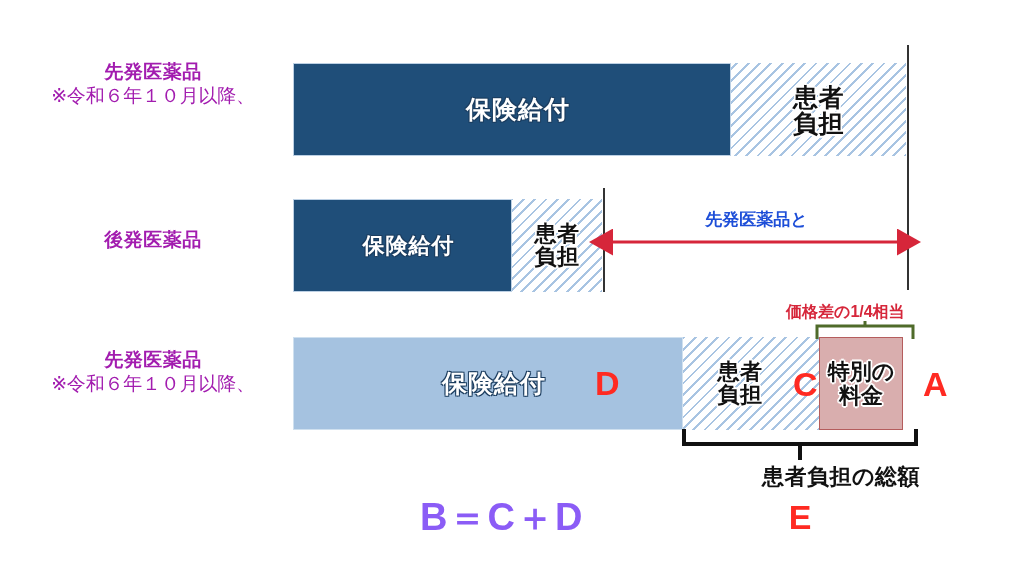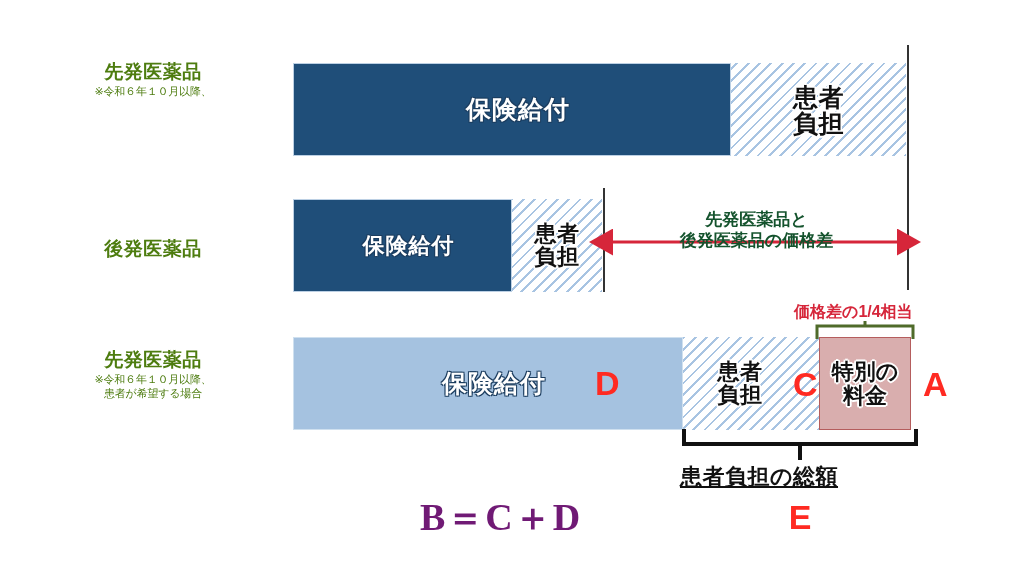--- a/index.html
+++ b/index.html
@@ -15,31 +15,31 @@
     width: 1024px;
     height: 576px;
     background: #ffffff;
     overflow: hidden;
   }
   .abs { position: absolute; }
 
   
   .row-label {
     text-align: center;
-    color: #4d7c0f;
+    color: #a21caf;
     line-height: 1.28;
   }
   .row-label .rl-title {
     font-weight: bold;
     font-size: 19px;
     letter-spacing: 0.5px;
     white-space: nowrap;
   }
   .row-label .rl-note {
-    font-size: 11px;
+    font-size: 19px;
     font-weight: normal;
     letter-spacing: -0.2px;
     white-space: nowrap;
     text-align: center;
   }
 
   
   .bar {
     box-sizing: border-box;
     display: flex;
@@ -117,32 +117,31 @@
   .vrule { background: #333333; width: 2px; }
 
   
   .marker {
     color: #ff2a22;
     font-weight: bold;
     font-size: 34px;
     line-height: 1;
   }
   .formula {
-    color: #701a75;
+    color: #8b5cf6;
     font-weight: bold;
     font-size: 38px;
     letter-spacing: 1px;
     line-height: 1;
     white-space: nowrap;
-    font-family: Liberation Serif, serif;
   }
 
   
   .anno-red {
-    color: #14532d;
+    color: #1d4ed8;
     font-weight: bold;
     font-size: 17px;
     line-height: 1.25;
     text-align: center;
     white-space: nowrap;
   }
   .anno-red-small {
     color: #d6263a;
     font-weight: bold;
     font-size: 16px;
@@ -177,21 +176,21 @@
 
   <div class="abs hatch" style="left:731px; top:63px; width:175px; height:93px;">
     <div class="burden-text">
       <div>患者</div>
       <div>負担</div>
     </div>
   </div>
 
   <div class="abs vrule" style="left:907px; top:45px; width:2px; height:245px;"></div>
 
-  <div class="abs row-label" style="left:28px; top:237px; width:250px;">
+  <div class="abs row-label" style="left:28px; top:228px; width:250px;">
     <div class="rl-title">後発医薬品</div>
   </div>
 
   <div class="abs bar bar-dark" style="left:293px; top:199px; width:219px; height:93px;">
     <span class="bar-label-white sm">保険給付</span>
   </div>
 
   <div class="abs hatch" style="left:512px; top:199px; width:90px; height:93px;">
     <div class="burden-text sm">
       <div>患者</div>
@@ -210,68 +209,66 @@
         <marker id="arrR" markerWidth="9" markerHeight="9" refX="1" refY="4.5" orient="auto" markerUnits="strokeWidth">
           <path d="M0,0 L8,4.5 L0,9 z" fill="#d6263a"></path>
         </marker>
       </defs>
       <line x1="9" y1="14" x2="296" y2="14" stroke="#d6263a" stroke-width="3" marker-start="url(#arrL)" marker-end="url(#arrR)"></line>
     </svg>
   </div>
 
   <div class="abs anno-red" style="left:604px; top:209px; width:305px;">
     <div>先発医薬品と</div>
-    <div>後発医薬品の価格差</div>
   </div>
 
   <div class="abs row-label" style="left:28px; top:348px; width:250px;">
     <div class="rl-title">先発医薬品</div>
     <div class="rl-note">※令和６年１０月以降、</div>
-    <div class="rl-note">患者が希望する場合</div>
   </div>
 
   <div class="abs bar bar-light" style="left:293px; top:337px; width:390px; height:93px;">
     <span class="bar-label-white">保険給付</span>
   </div>
 
   <div class="abs marker" style="left:595px; top:366px;">D</div>
 
   <div class="abs hatch" style="left:683px; top:337px; width:136px; height:93px;">
     <div class="burden-text sm" style="margin-right:22px;">
       <div>患者</div>
       <div>負担</div>
     </div>
   </div>
 
   <div class="abs marker" style="left:793px; top:367px;">C</div>
 
-  <div class="abs special-fee" style="left:819px; top:337px; width:92px; height:93px;">
+  <div class="abs special-fee" style="left:819px; top:337px; width:84px; height:93px;">
     <div>
       <div>特別の</div>
       <div>料金</div>
     </div>
   </div>
 
   <div class="abs marker" style="left:923px; top:367px;">A</div>
 
   <div class="abs" style="left:814px; top:320px; width:102px; height:20px;">
     <svg width="102" height="20" viewBox="0 0 102 20" aria-hidden="true">
       <path d="M3,19 L3,6 L99,6 L99,19" fill="none" stroke="#4f6b2a" stroke-width="3"></path>
       <line x1="51" y1="6" x2="51" y2="1" stroke="#4f6b2a" stroke-width="3"></line>
     </svg>
   </div>
 
-  <div class="abs anno-red-small" style="left:786px; top:302px;margin-left:8px;">価格差の1/4相当</div>
+  <div class="abs anno-red-small" style="left:786px; top:302px;">価格差の1/4相当</div>
 
   <div class="abs" style="left:680px; top:428px; width:240px; height:34px;">
     <svg width="240" height="34" viewBox="0 0 240 34" aria-hidden="true">
       <path d="M4,1 L4,16 L236,16 L236,1" fill="none" stroke="#111111" stroke-width="4"></path>
       <line x1="120" y1="16" x2="120" y2="32" stroke="#111111" stroke-width="4"></line>
     </svg>
   </div>
 
-  <div class="abs caption-black" style="left:680px; top:462px; width:240px; text-align:left;text-decoration:underline;">患者負担の総額</div>
+  <div class="abs caption-black" style="left:680px; top:462px; width:240px; text-align:right;">患者負担の総額</div>
 
   <div class="abs marker" style="left:680px; top:500px; width:240px; text-align:center;">E</div>
 
   <div class="abs formula" style="left:420px; top:498px;">B＝C＋D</div>
 
 </div>
 
 </body></html>

